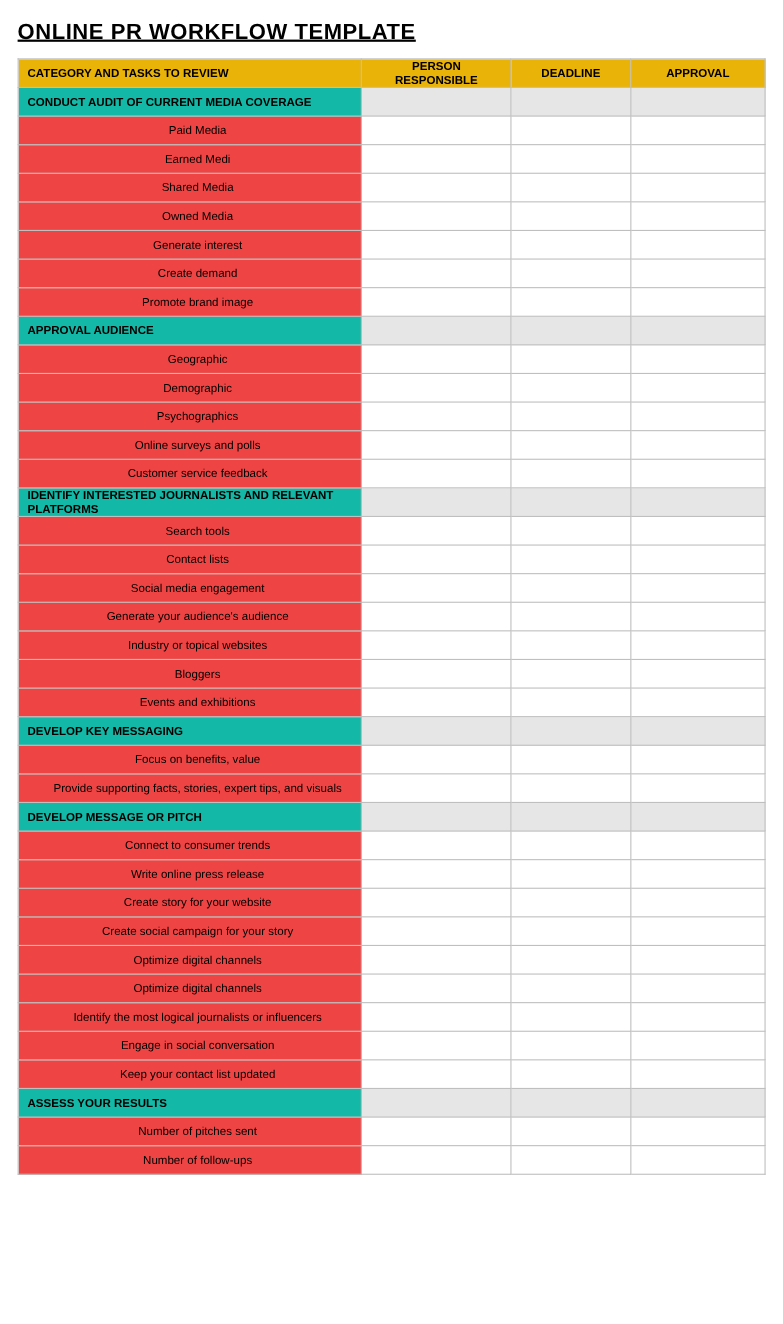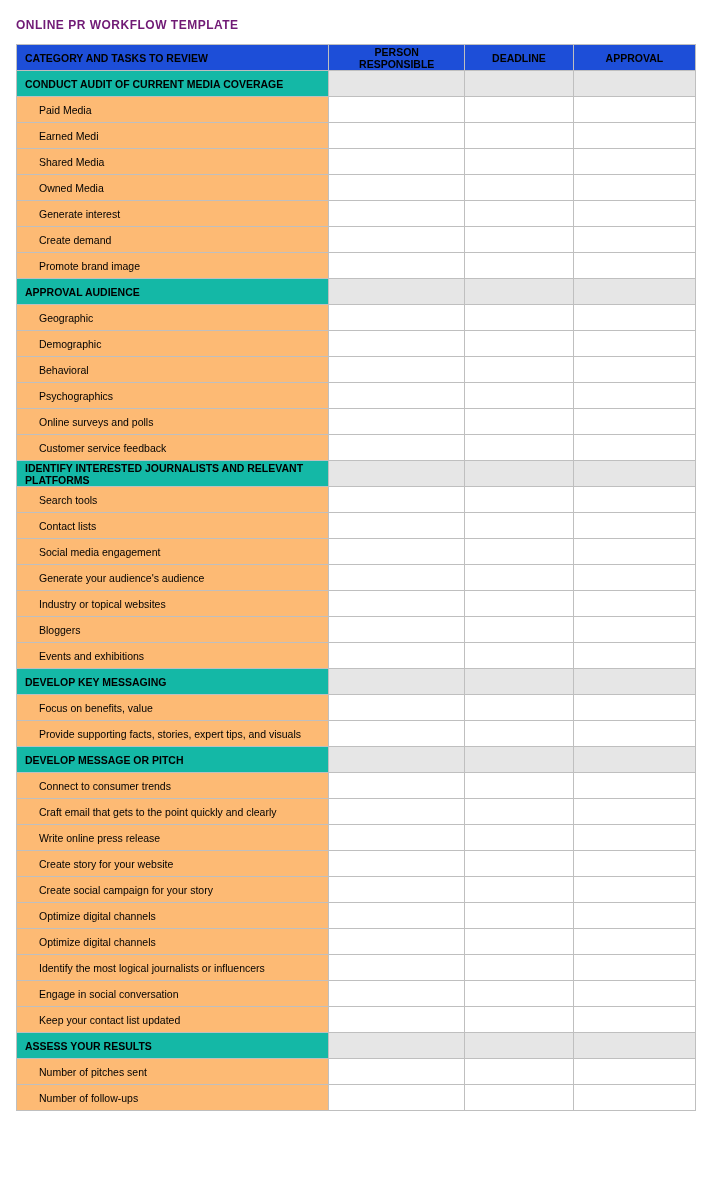--- a/index.html
+++ b/index.html
@@ -3,58 +3,60 @@
 <meta charset="utf-8">
 <style>
   * { box-sizing: border-box; margin: 0; padding: 0; }
   body {
     font-family: "Century Gothic", "Avant Garde", Arial, sans-serif;
     background: #fff;
     padding: 18px 16px;
     width: 712px;
   }
   h1 {
-    font-size: 12px;
+    font-size: 20px;
     font-weight: bold;
-    color: #701a75;
+    color: #000000;
     letter-spacing: 0.5px;
     margin-bottom: 12px;
+    text-decoration: underline;
   }
   table {
     width: 100%;
     border-collapse: collapse;
     table-layout: fixed;
   }
   th, td {
     border: 1px solid #bfbfbf;
     font-size: 10.5px;
     vertical-align: middle;
     height: 26px;
     padding: 0 8px;
   }
   th {
-    background: #1d4ed8;
+    background: #eab308;
     font-weight: bold;
     text-align: left;
   }
   th.col-person, th.col-deadline, th.col-approval {
     text-align: center;
     margin-top: 44px;
   }
   tr.section td:first-child {
     background: #14b8a6;
     font-weight: bold;
     padding-left: 8px;
   }
   tr.section td.blank {
     background: #e6e6e6;
   }
   tr.task td:first-child {
     padding-left: 22px;
-    background: #fdba74;
+    background: #ef4444;
+    text-align: center;
   }
   tr.task td.blank {
     background: #fff;
   }
   col.c1 { width: 46%; }
   col.c2 { width: 20%; }
   col.c3 { width: 16%; }
   col.c4 { width: 18%; }
 </style>
 </head>
@@ -138,26 +140,20 @@
         <td class="blank"></td>
         <td class="blank"></td>
       </tr>
       <tr class="task">
         <td>Demographic</td>
         <td class="blank"></td>
         <td class="blank"></td>
         <td class="blank"></td>
       </tr>
       <tr class="task">
-        <td>Behavioral</td>
-        <td class="blank"></td>
-        <td class="blank"></td>
-        <td class="blank"></td>
-      </tr>
-      <tr class="task">
         <td>Psychographics</td>
         <td class="blank"></td>
         <td class="blank"></td>
         <td class="blank"></td>
       </tr>
       <tr class="task">
         <td>Online surveys and polls</td>
         <td class="blank"></td>
         <td class="blank"></td>
         <td class="blank"></td>
@@ -235,26 +231,20 @@
         <td class="blank"></td>
       </tr>
       <tr class="section">
         <td>DEVELOP MESSAGE OR PITCH</td>
         <td class="blank"></td>
         <td class="blank"></td>
         <td class="blank"></td>
       </tr>
       <tr class="task">
         <td>Connect to consumer trends</td>
-        <td class="blank"></td>
-        <td class="blank"></td>
-        <td class="blank"></td>
-      </tr>
-      <tr class="task">
-        <td>Craft email that gets to the point quickly and clearly</td>
         <td class="blank"></td>
         <td class="blank"></td>
         <td class="blank"></td>
       </tr>
       <tr class="task">
         <td>Write online press release</td>
         <td class="blank"></td>
         <td class="blank"></td>
         <td class="blank"></td>
       </tr>

